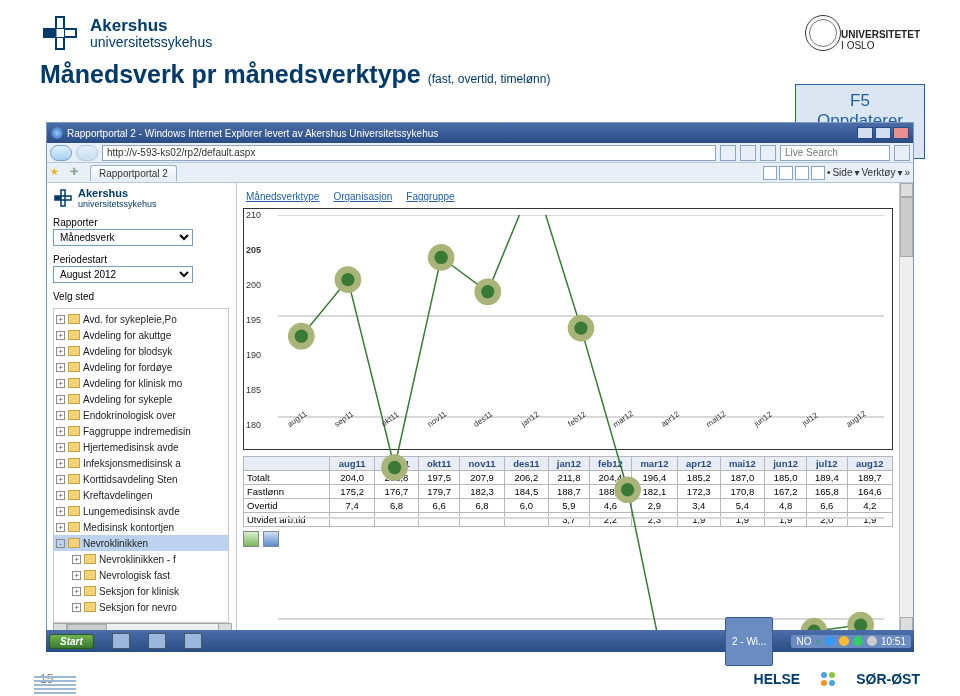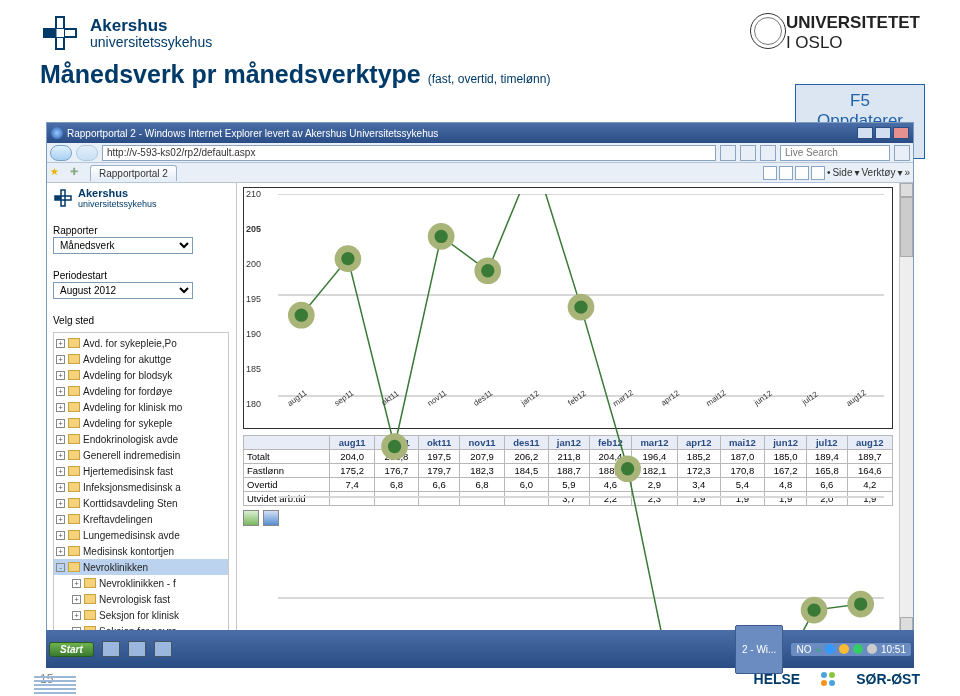--- a/index.html
+++ b/index.html
@@ -19,21 +19,21 @@
     justify-content: space-between;
     align-items: center;
     padding: 10px 40px 4px 40px;
     height: 60px;
   }
   .ahus-logo { display: flex; align-items: center; gap: 10px; color: #003a69; font-size: 14px; }
   .ahus-cross-svg { fill: #003a69; stroke: #003a69; }
   .ahus-text { line-height: 1.05; }
   .ahus-text .big { font-size: 17px; font-weight: bold; }
   .ahus-text .small { font-size: 14px; }
-  .uio-logo { display: flex; align-items: flex-start; font-size: 17px; color: #222; }
+  .uio-logo { display: flex; align-items: flex-end; font-size: 10px; color: #222; }
   .uio-seal { width: 36px; height: 36px; border: 1.5px solid #333; border-radius: 50%; position: relative; }
   .uio-seal::before { content: ""; position: absolute; inset: 3px; border: 1px solid #777; border-radius: 50%; }
   .uio-text .big { font-weight: bold; }
 
   
   .slide-title { padding: 0 40px 6px 40px; color: #003a69; font-size: 25px; font-weight: bold; }
   .slide-title .sub { font-size: 12px; font-weight: normal; }
 
   
   .callout {
@@ -107,21 +107,21 @@
     width: 190px;
     border-right:1px solid #c8c8c8;
     background:#fff;
     padding: 4px 4px 4px 6px;
     overflow:hidden;
     font-size:10px;
   }
   .sidebar .ahus-mini { display:flex; align-items:center; gap:5px; color:#003a69; margin-bottom:6px;}
   .sidebar .ahus-mini .big { font-weight:bold; font-size:11px;}
   .sidebar .ahus-mini .small { font-size:9px;}
-  .sidebar label { display:block; font-size:10px; margin-top:16px;}
+  .sidebar label { display:block; font-size:10px; margin-top:8px;}
   .sidebar select, .sidebar .sel {
     width: 140px; height:17px; border:1px solid #7b9bbd; background:#fff;
     font-size:10px; padding:0 2px; margin-top:1px;
   }
   .tree {
     margin-top:6px;
     border:1px solid #c8c8c8;
     height: 315px;
     overflow:auto;
     padding:2px 0;
@@ -217,25 +217,25 @@
     color:#333;
   }
   .status-bar .right { margin-left:auto; display:flex; gap:8px; align-items:center;}
   .status-bar .ico { width:12px;height:12px;border:1px solid #999; background:#dff0d0;}
 
   
   .taskbar {
     position:absolute;
     left:46px; width:868px;
     top: 630px;
-    height:38px;
+    height:22px;
     background: linear-gradient(#4b6ea8,#2a4c84);
     display:flex; align-items:center;
     font-size:10px; color:#fff;
-    padding:0 3px; gap:8px;
+    padding:0 3px; gap:18px;
   }
   .taskbar .start {
     background: linear-gradient(#6fb24f,#3a7a2f);
     border:1px solid #2a5a1f;
     padding:1px 10px; border-radius:3px;
     font-style:italic; font-weight:bold;
   }
   .taskbar .tbtn2 { width:18px; height:16px; background:#9cb7dd; border:1px solid #456; }
   .taskbar .task-item {
     background:#6a8cc0; border:1px solid #3a5a90;
@@ -417,31 +417,31 @@
             <span>Avdeling for klinisk mo</span>
           </div>
           <div class="tree-item">
             <span class="pm">+</span>
             <span class="folder"></span>
             <span>Avdeling for sykeple</span>
           </div>
           <div class="tree-item">
             <span class="pm">+</span>
             <span class="folder"></span>
-            <span>Endokrinologisk avde</span>
-          </div>
-          <div class="tree-item">
-            <span class="pm">+</span>
-            <span class="folder"></span>
-            <span>Generell indremedisin</span>
-          </div>
-          <div class="tree-item">
-            <span class="pm">+</span>
-            <span class="folder"></span>
-            <span>Hjertemedisinsk fast</span>
+            <span>Endokrinologisk over</span>
+          </div>
+          <div class="tree-item">
+            <span class="pm">+</span>
+            <span class="folder"></span>
+            <span>Faggruppe indremedisin</span>
+          </div>
+          <div class="tree-item">
+            <span class="pm">+</span>
+            <span class="folder"></span>
+            <span>Hjertemedisinsk avde</span>
           </div>
           <div class="tree-item">
             <span class="pm">+</span>
             <span class="folder"></span>
             <span>Infeksjonsmedisinsk a</span>
           </div>
           <div class="tree-item">
             <span class="pm">+</span>
             <span class="folder"></span>
             <span>Korttidsavdeling Sten</span>
@@ -490,20 +490,25 @@
       <div class="tree-hscroll">
         <div class="arrow"></div>
         <div class="track">
             <div class="thumb"></div>
           </div>
         <div class="arrow"></div>
       </div>
     </div>
 
     <div class="main">
+      <div class="tabs-line">
+        <span class="t active">Månedsverktype</span>
+        <span class="t">Organisasjon</span>
+        <span class="t">Faggruppe</span>
+      </div>
 
       <div class="chart-box">
         <div id="ylabels"></div>
         <svg class="chart-area" id="chart-svg" viewBox="0 0 100 100" preserveAspectRatio="none">
             <line x1="0" y1="100" x2="100" y2="100" class="chart-grid" stroke="#d8d8d8" stroke-width="0.3"></line>
             <line x1="0" y1="83.33333333333334" x2="100" y2="83.33333333333334" class="chart-grid" stroke="#d8d8d8" stroke-width="0.3"></line>
             <line x1="0" y1="66.66666666666667" x2="100" y2="66.66666666666667" class="chart-grid" stroke="#d8d8d8" stroke-width="0.3"></line>
             <line x1="0" y1="50" x2="100" y2="50" class="chart-grid" stroke="#d8d8d8" stroke-width="0.3"></line>
             <line x1="0" y1="33.33333333333334" x2="100" y2="33.33333333333334" class="chart-grid" stroke="#d8d8d8" stroke-width="0.3"></line>
             <line x1="0" y1="16.666666666666657" x2="100" y2="16.666666666666657" class="chart-grid" stroke="#d8d8d8" stroke-width="0.3"></line>

